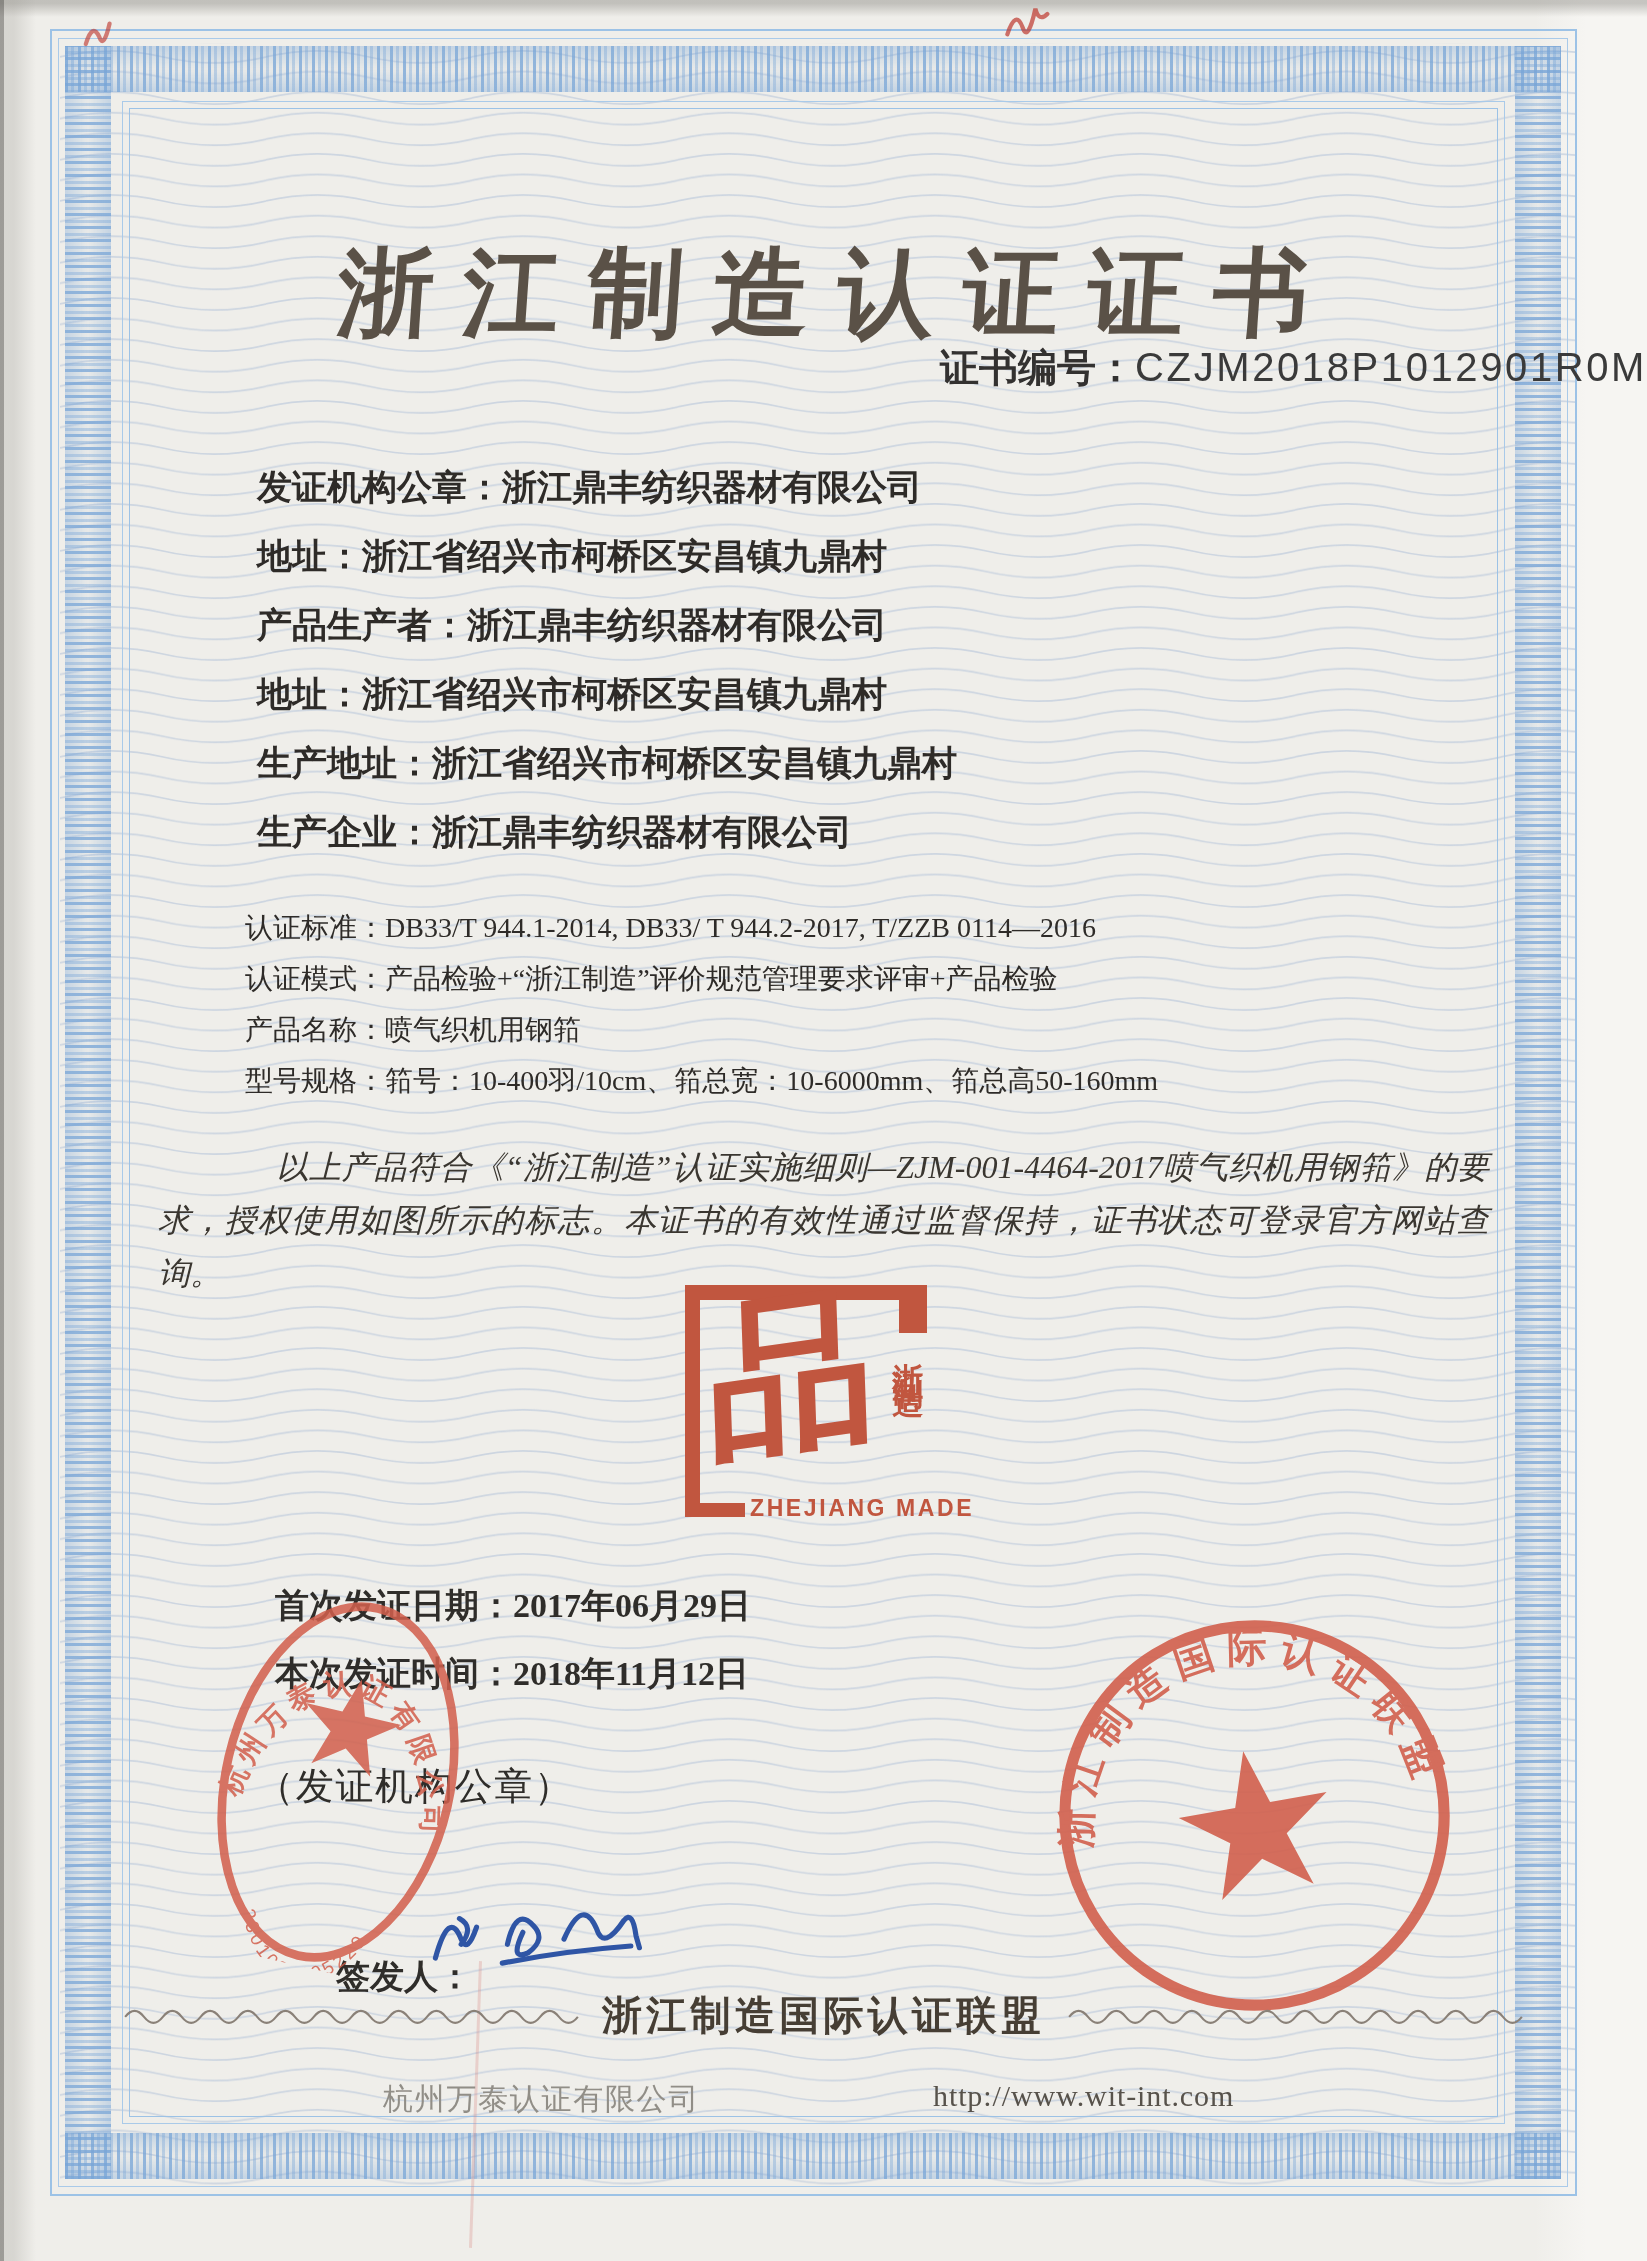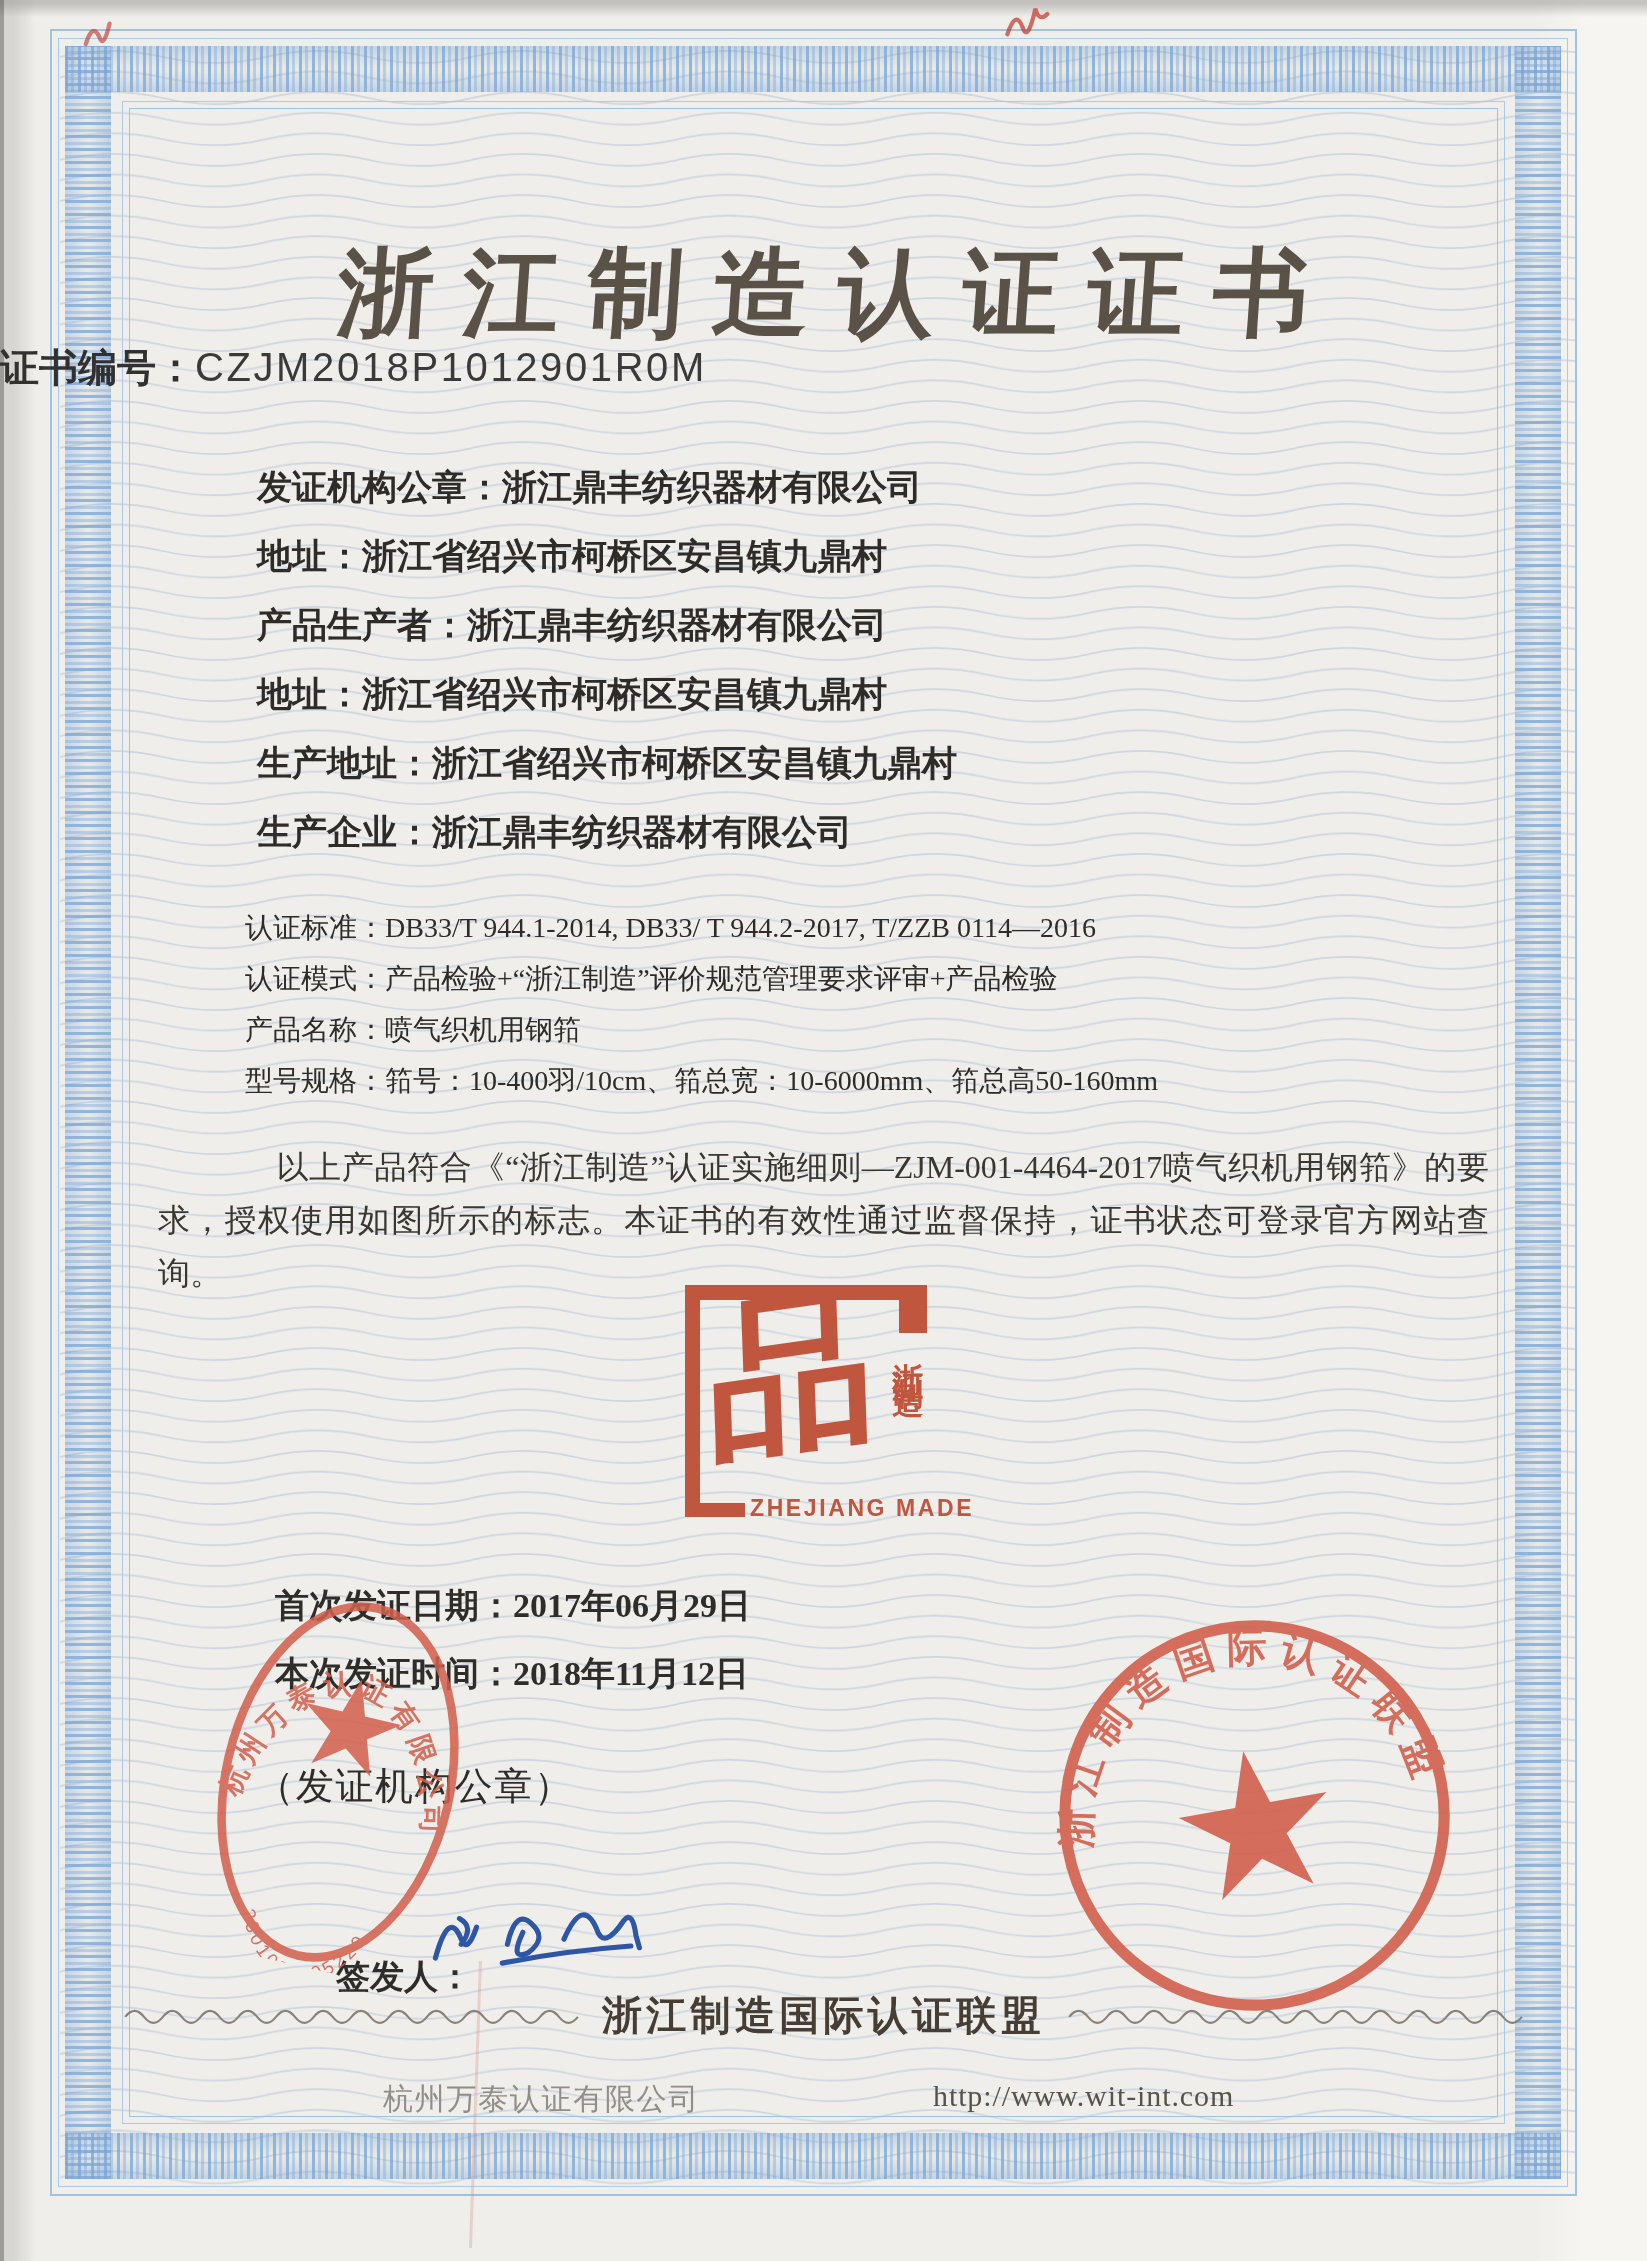--- a/index.html
+++ b/index.html
@@ -37,29 +37,29 @@
   .band-left{left:65px; top:46px; bottom:82px; width:46px;}
   .band-right{right:86px; top:46px; bottom:82px; width:46px;}
   .fl-c{inset:101px 142px 137px 122px; border:0.9px solid #a9cae9;}
   .fl-d{inset:108px 149px 144px 129px; border:1.7px solid #9cc2e6;}
   
   .title{
     left:0; right:0; top:230px; text-align:center;
     font-size:96px; font-weight:bold; letter-spacing:29px; text-indent:29px;
     color:#5a5147; transform:skewX(-4deg);
   }
-  .certno{left:0; right:0; top:341px; text-align:left; color:#333130;}
+  .certno{left:0; right:0; top:341px; text-align:right; color:#333130;}
   .certno .lab{font-size:39px; font-weight:bold;}
   .certno .val{font-size:40px; font-family:"Liberation Sans","DejaVu Sans",sans-serif; letter-spacing:2.6px; color:#3a3a3a;}
   .fields{left:257px; top:453px; font-size:35px; font-weight:bold; color:#2e2b28; line-height:69px; white-space:nowrap;}
   .specs{left:245px; top:902px; font-size:28px; font-weight:normal; color:#2e2b28; line-height:51px; white-space:nowrap;}
   .statement{
     left:158px; top:1141px; width:1331px;
     font-size:32px; line-height:53px; color:#3a3630;
-    text-align:justify; text-indent:3.7em; margin:0;
+    text-align:justify; text-indent:3.7em; margin:0;font-style:italic;
   }
   
   .logo{left:685px; top:1285px; width:245px; height:232px; color:#c1563f;}
   .logo .bar{position:absolute; background:#c1563f;}
   .logo .bar-top{left:0; top:0; width:214px; height:14.6px;}
   .logo .bar-corner{left:214px; top:0; width:27.5px; height:48px;}
   .logo .bar-left{left:0; top:0; width:14.6px; height:230px;}
   .logo .bar-foot{left:0; bottom:0; width:60px; height:13.7px;}
   .logo .glyph{
     position:absolute; left:22px; top:5.1px; font-size:168px; line-height:1;

